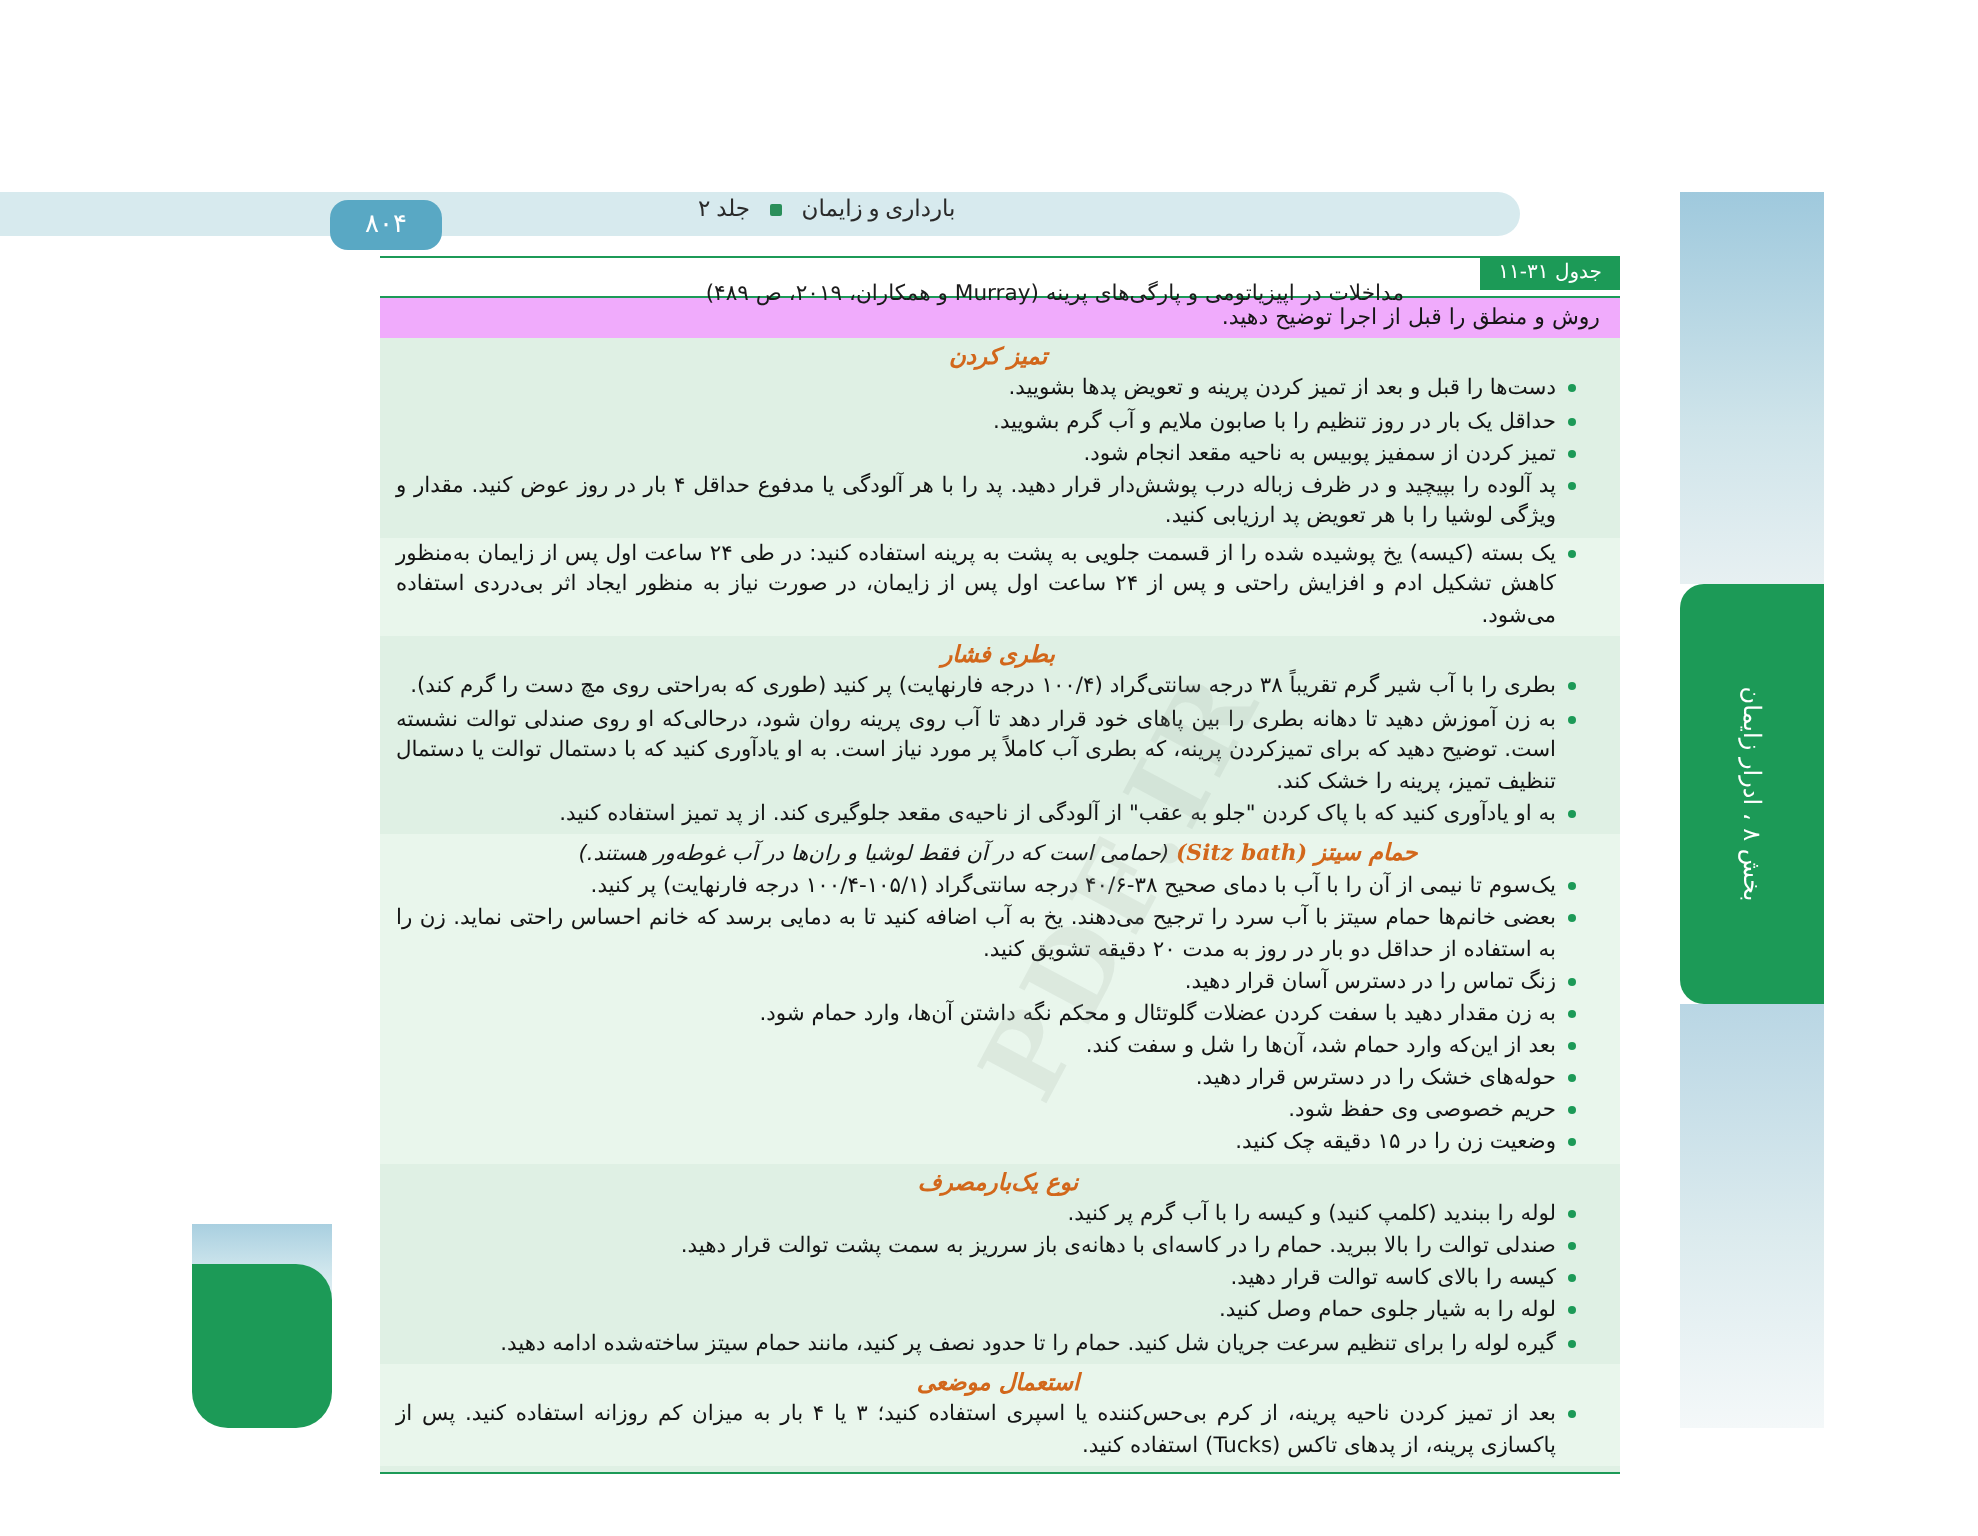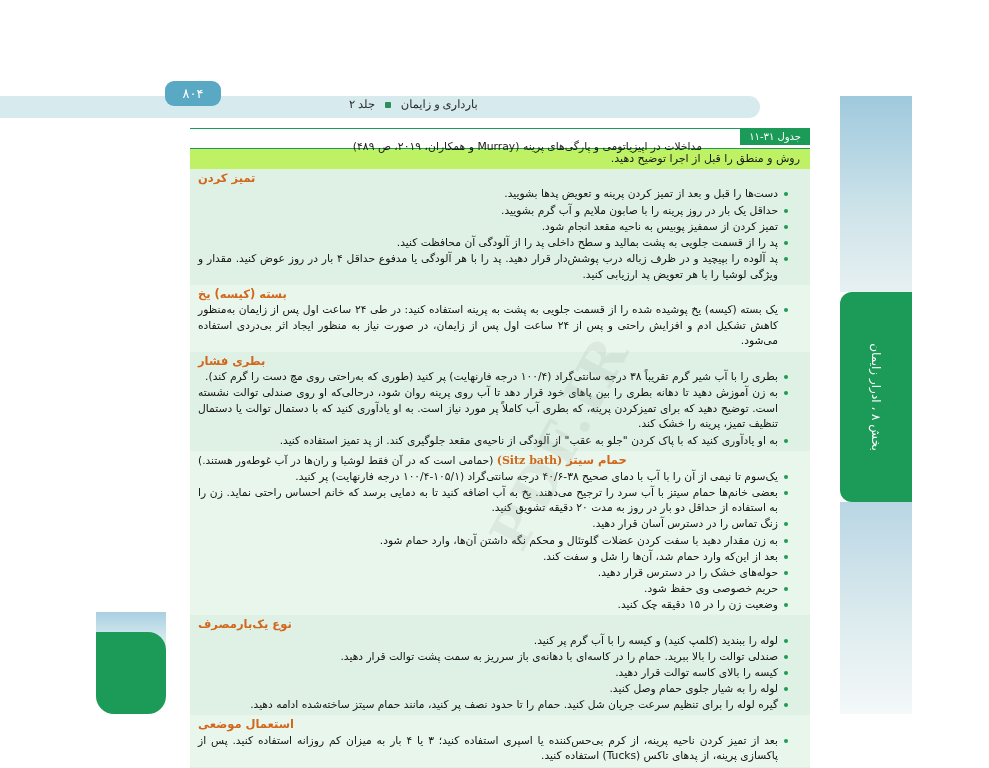--- a/index.html
+++ b/index.html
@@ -51,21 +51,21 @@
     display: inline-block;
     width: 6px;
     height: 6px;
     background: #2a8f5a;
     border-radius: 1px;
     margin: 0 7px 1px 7px;
     vertical-align: middle;
   }
   #page-number-tab {
     position: absolute;
-    top: 81px;
+    top: 100px;
     left: 165px;
     width: 56px;
     height: 25px;
     background: #59a8c4;
     border-radius: 9px;
     color: #ffffff;
     font-size: 13px;
     line-height: 25px;
     text-align: center;
     letter-spacing: 1px;
@@ -163,41 +163,42 @@
     font-size: 10.8px;
     color: #1b1b1b;
     white-space: nowrap;
   }
   #table-body {
     background: #dff0e4;
     padding: 0 0 3px 0;
     border-bottom: 1.6px solid #1c9a57;
   }
   .intro-row {
-    background: #bef264;
+    background: #f0abfc;
     font-size: 11px;
     color: #161616;
     padding: 2px 10px 2px 8px;
     text-align: right;
     line-height: 1.45;
   }
 
   .section {
     padding: 0;
   }
   .section.alt   { background: #dff0e4; }
   .section.plain { background: #e9f6ec; }
 
   .sec-head {
     color: #d2671b;
     font-size: 11.5px;
     font-weight: bold;
     padding: 2px 10px 0 8px;
-    text-align: left;
+    text-align: center;
     line-height: 1.35;
+    font-style: italic;
   }
   .sec-head .latin {
     font-family: "DejaVu Serif", "Liberation Serif", serif;
     font-size: 11px;
   }
   .sec-head .note {
     color: #161616;
     font-weight: normal;
     font-size: 10.6px;
   }
@@ -286,28 +287,26 @@
       <div id="table-title-text">مداخلات در اپیزیاتومی و پارگی‌های پرینه (Murray و همکاران، ۲۰۱۹، ص ۴۸۹)</div>
     </div>
 
     <div id="table-body">
       <div class="intro-row">روش و منطق را قبل از اجرا توضیح دهید.</div>
       <div id="sections-host">
           <div class="section alt">
             <div class="sec-head"><span>تمیز کردن</span></div>
             <ul class="bullets">
               <li>دست‌ها را قبل و بعد از تمیز کردن پرینه و تعویض پدها بشویید.</li>
-              <li>حداقل یک بار در روز پرینه را با صابون ملایم و آب گرم بشویید.</li>
+              <li>حداقل یک بار در روز تنظیم را با صابون ملایم و آب گرم بشویید.</li>
               <li>تمیز کردن از سمفیز پوبیس به ناحیه مقعد انجام شود.</li>
-              <li>پد را از قسمت جلویی به پشت بمالید و سطح داخلی پد را از آلودگی آن محافظت کنید.</li>
               <li>پد آلوده را بپیچید و در ظرف زباله درب پوشش‌دار قرار دهید. پد را با هر آلودگی یا مدفوع حداقل ۴ بار در روز عوض کنید. مقدار و ویژگی لوشیا را با هر تعویض پد ارزیابی کنید.</li>
             </ul>
           </div>
           <div class="section plain">
-            <div class="sec-head"><span>بسته (کیسه) یخ</span></div>
             <ul class="bullets">
               <li>یک بسته (کیسه) یخ پوشیده شده را از قسمت جلویی به پشت به پرینه استفاده کنید: در طی ۲۴ ساعت اول پس از زایمان به‌منظور کاهش تشکیل ادم و افزایش راحتی و پس از ۲۴ ساعت اول پس از زایمان، در صورت نیاز به منظور ایجاد اثر بی‌دردی استفاده می‌شود.</li>
             </ul>
           </div>
           <div class="section alt">
             <div class="sec-head"><span>بطری فشار</span></div>
             <ul class="bullets">
               <li>بطری را با آب شیر گرم تقریباً ۳۸ درجه سانتی‌گراد (۱۰۰/۴ درجه فارنهایت) پر کنید (طوری که به‌راحتی روی مچ دست را گرم کند).</li>
               <li>به زن آموزش دهید تا دهانه بطری را بین پاهای خود قرار دهد تا آب روی پرینه روان شود، درحالی‌که او روی صندلی توالت نشسته است. توضیح دهید که برای تمیزکردن پرینه، که بطری آب کاملاً پر مورد نیاز است. به او یادآوری کنید که با دستمال توالت یا دستمال تنظیف تمیز، پرینه را خشک کند.</li>
               <li>به او یادآوری کنید که با پاک کردن "جلو به عقب" از آلودگی از ناحیه‌ی مقعد جلوگیری کند. از پد تمیز استفاده کنید.</li>

